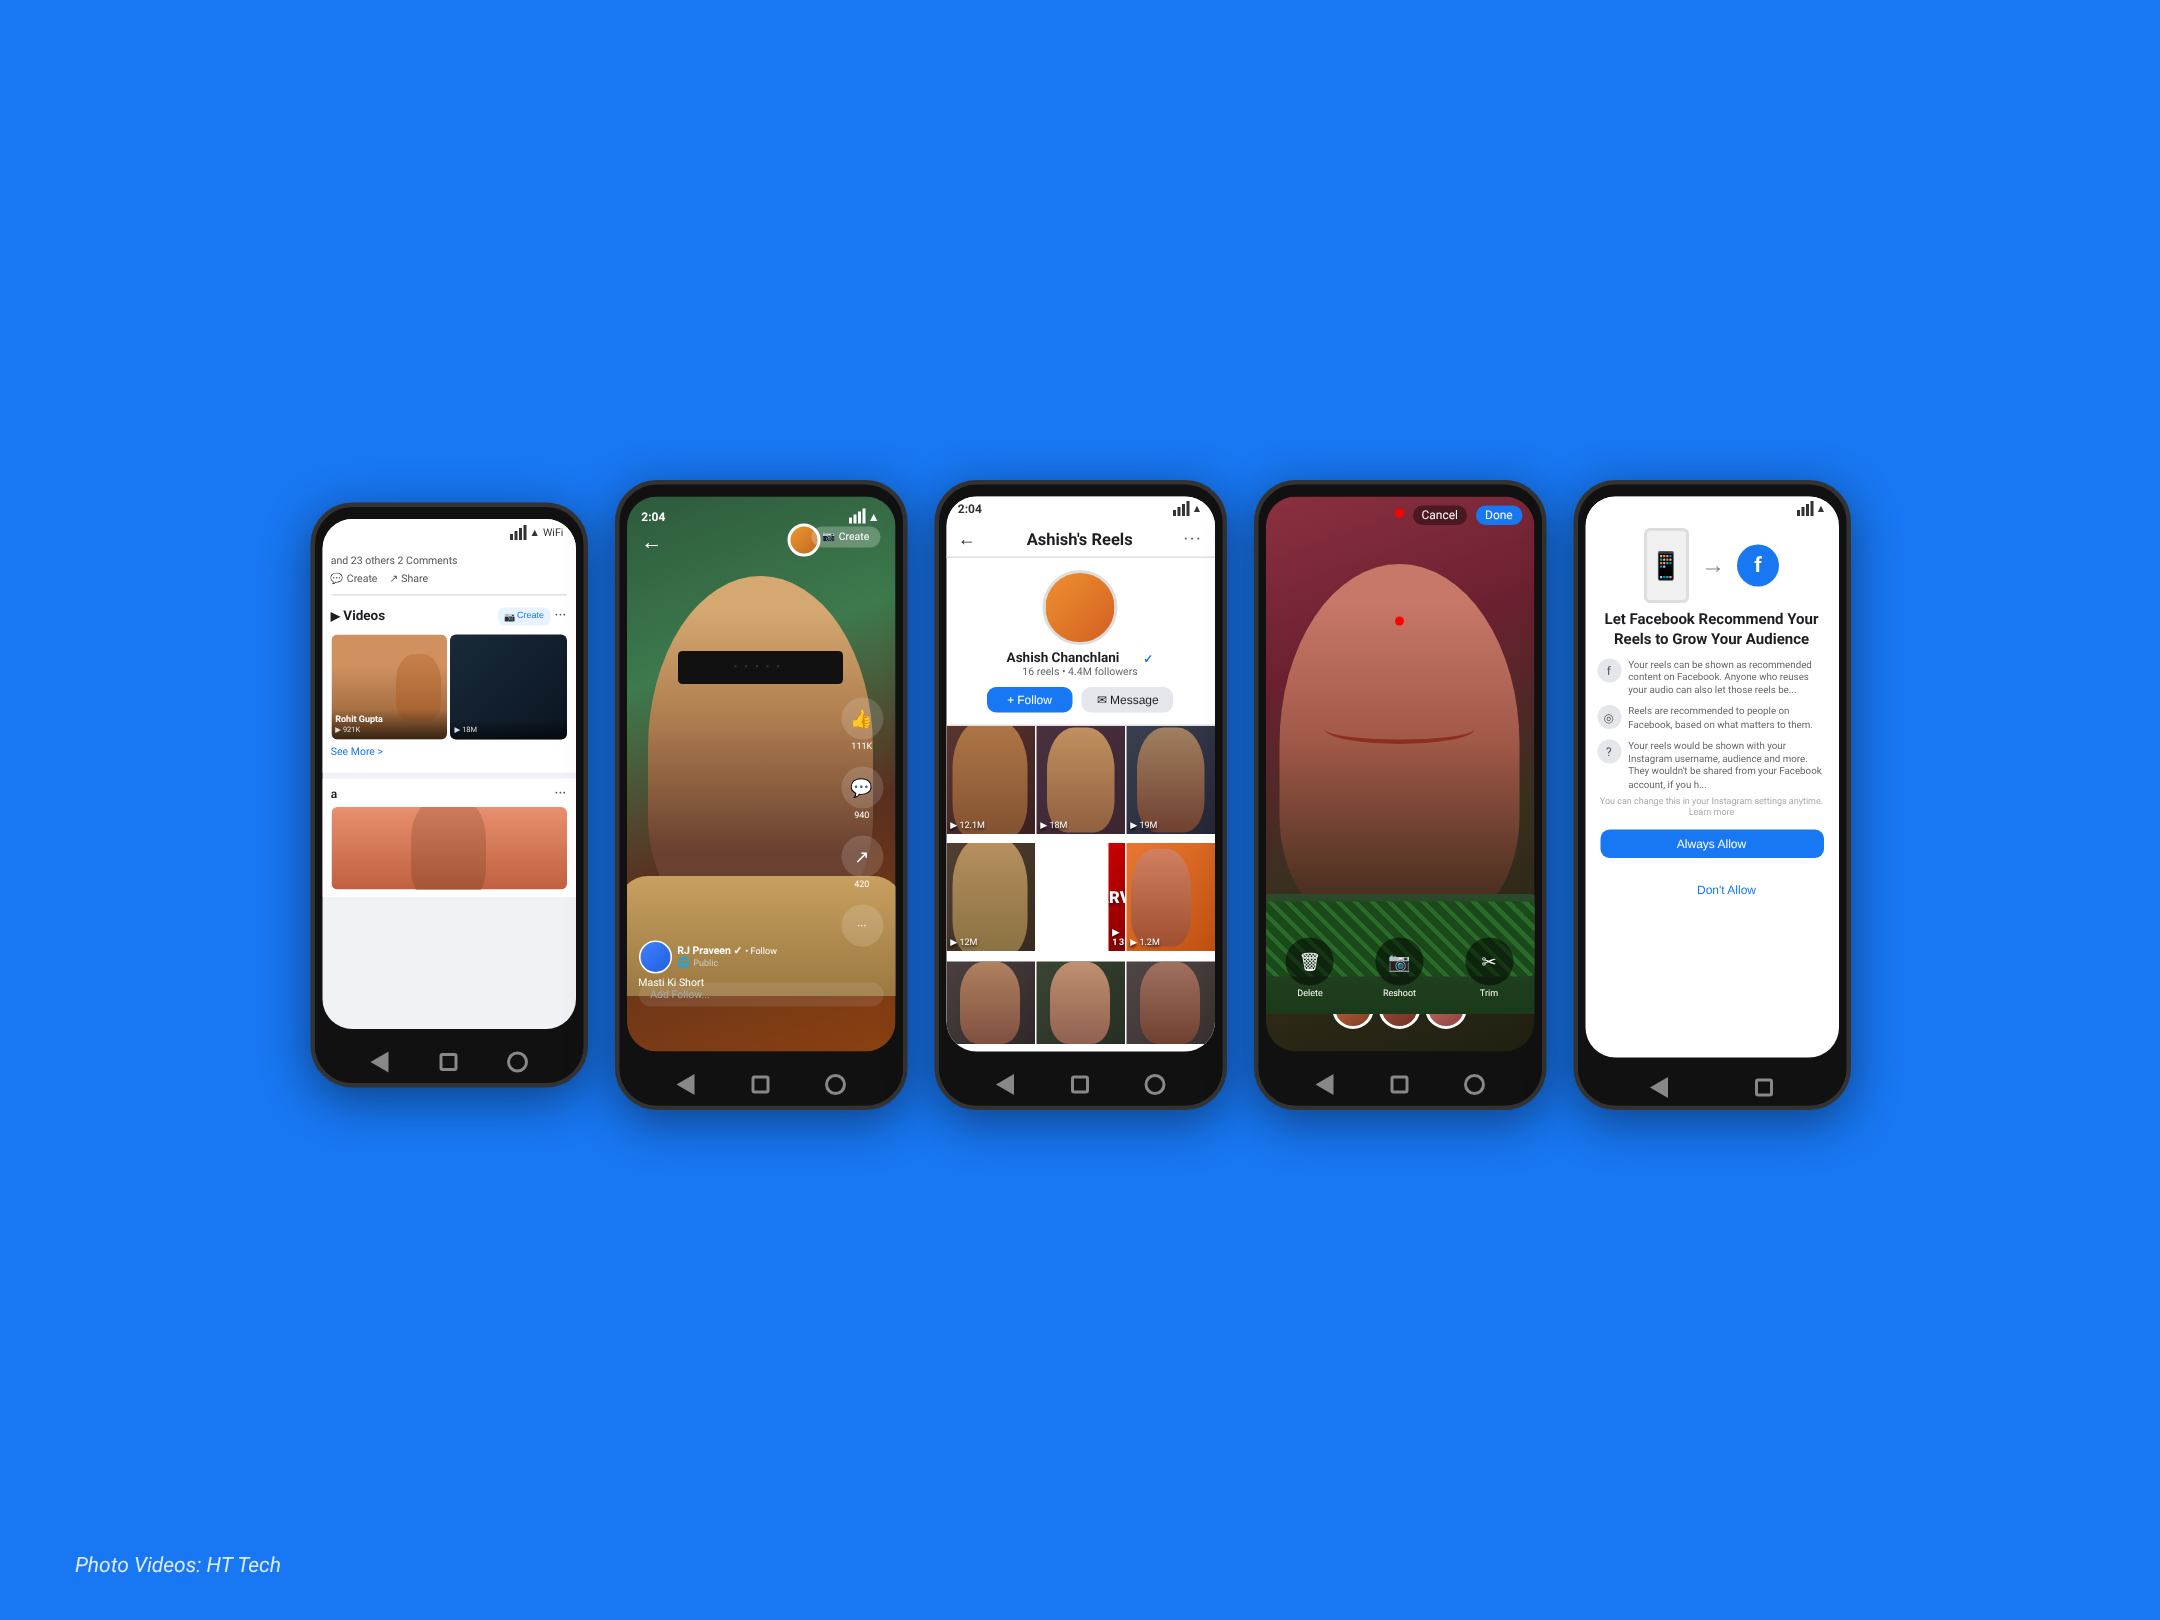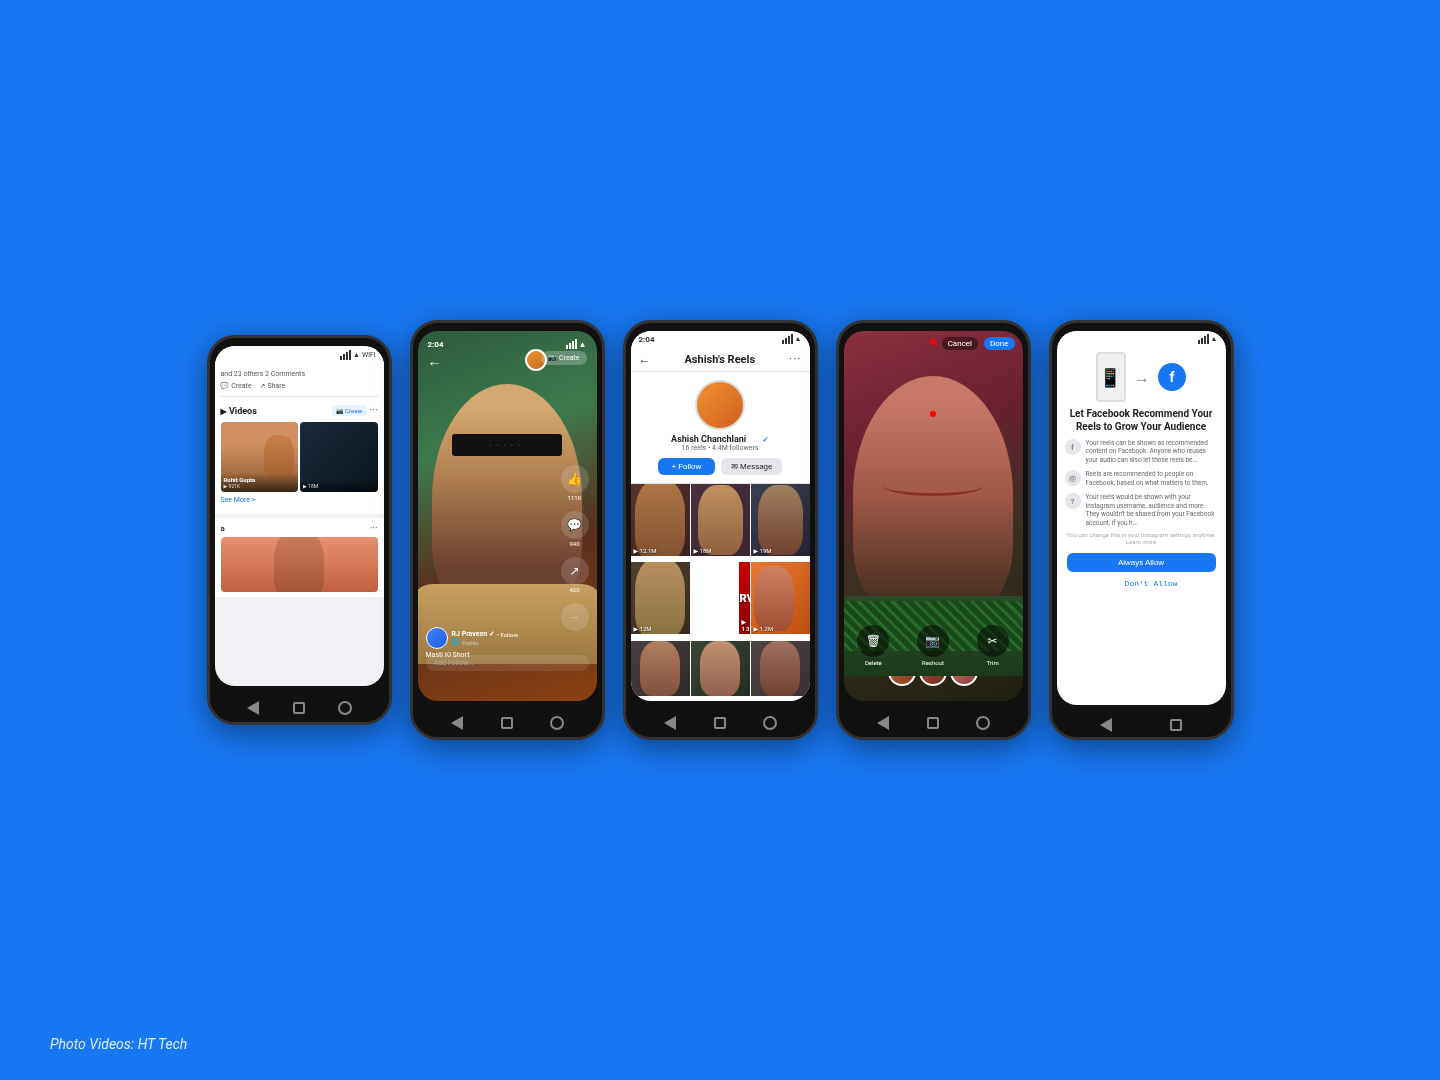--- a/index.html
+++ b/index.html
@@ -739,22 +739,21 @@
       text-align: center;
     }
 
     .p5-deny-btn {
       background: transparent;
       color: #1877f2;
       border: none;
       font-size: 8px;
       padding: 3px 0;
       text-align: center;
-      margin: 0 10px;
-      font-family: Liberation Mono, monospace;
+      margin: 10px 10px;
     }
 
     
     .photo-credit {
       position: absolute;
       bottom: 28px;
       left: 50px;
       font-size: 14px;
       color: rgba(255,255,255,0.85);
       font-style: italic;

